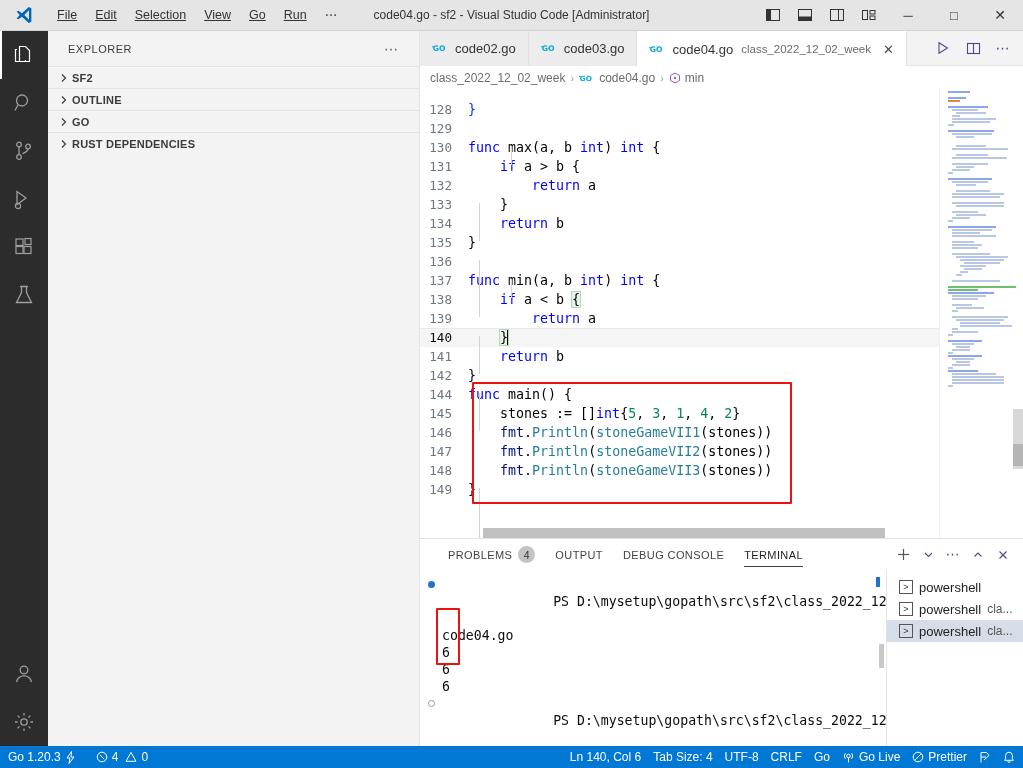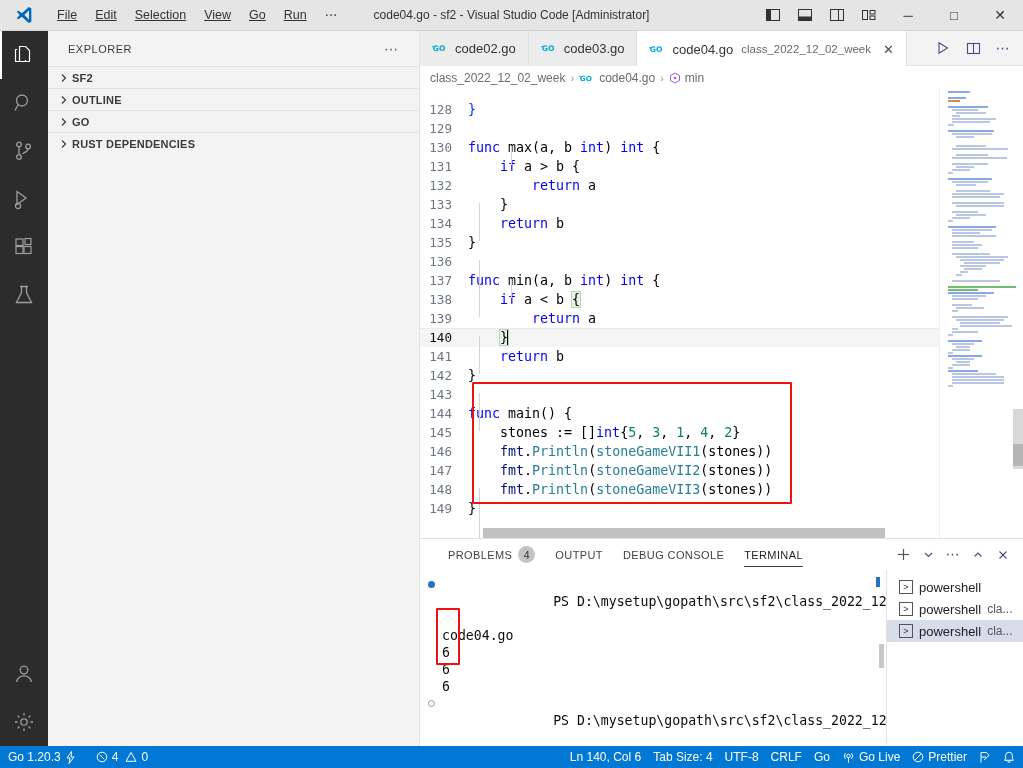--- a/index.html
+++ b/index.html
@@ -498,24 +498,20 @@
               <span class="ln">140</span>
               <span class="lc">    <span class="bracket-hl">}</span><span class="cursor"></span></span>
             </div>
             <div class="line">
               <span class="ln">141</span>
               <span class="lc">    <span class="kw">return</span> b</span>
             </div>
             <div class="line">
               <span class="ln">142</span>
               <span class="lc">}</span>
-            </div>
-            <div class="line">
-              <span class="ln">143</span>
-              <span class="lc"></span>
             </div>
             <div class="line">
               <span class="ln">144</span>
               <span class="lc"><span class="kw">func</span> main() {</span>
             </div>
             <div class="line">
               <span class="ln">145</span>
               <span class="lc">    stones := []<span class="kw">int</span>{<span class="num">5</span>, <span class="num">3</span>, <span class="num">1</span>, <span class="num">4</span>, <span class="num">2</span>}</span>
             </div>
             <div class="line">

